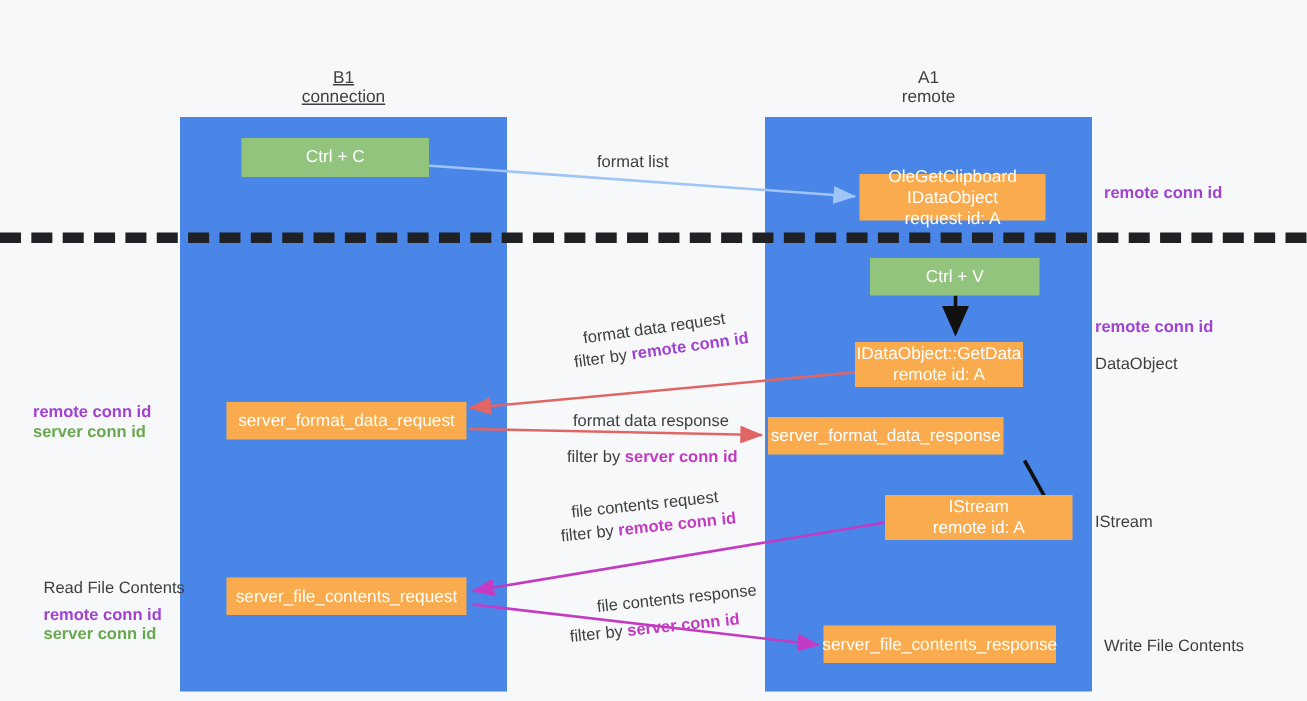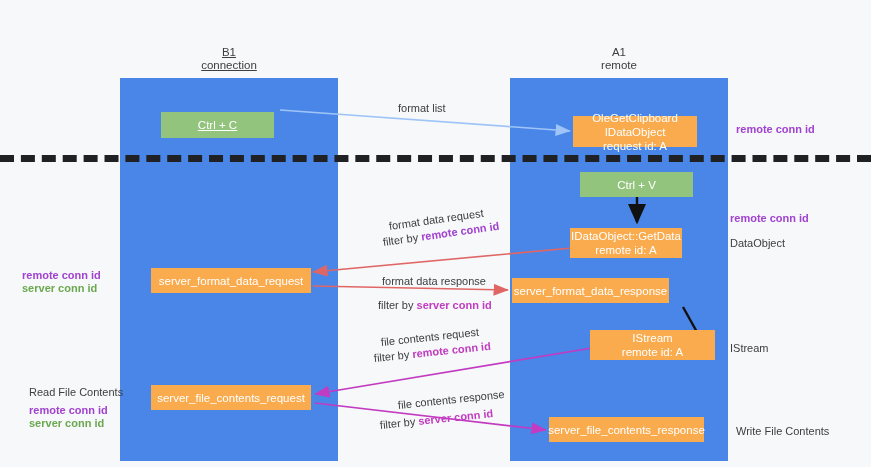--- a/index.html
+++ b/index.html
@@ -143,21 +143,21 @@
 
     <line x1="683" y1="307" x2="707" y2="350" stroke="#111111" stroke-width="2.4" marker-end="url(#ah-blk)"></line>
 
     <line x1="592" y1="348" x2="315" y2="394" stroke="#c23bc2" stroke-width="1.7" marker-end="url(#ah-mag)"></line>
 
     <line x1="315" y1="403" x2="546" y2="430" stroke="#c23bc2" stroke-width="1.7" marker-end="url(#ah-mag)"></line>
   </svg>
 
   <div class="abs" id="divider"></div>
 
-  <div class="abs node green" style="left:161px; top:112px; width:113px; height:26px;text-decoration:underline;">Ctrl + C</div>
+  <div class="abs node green" style="left:161px; top:92px; width:125px; height:26px;">Ctrl + C</div>
 
   <div class="abs node orange" style="left:573px; top:116px; width:124px; height:31px;">OleGetClipboard
 IDataObject
 request id: A</div>
 
   <div class="abs node green" style="left:580px; top:172px; width:113px; height:25px;">Ctrl + V</div>
 
   <div class="abs node orange" style="left:570px; top:228px; width:112px; height:30px;">IDataObject::GetData
 remote id: A</div>
 

